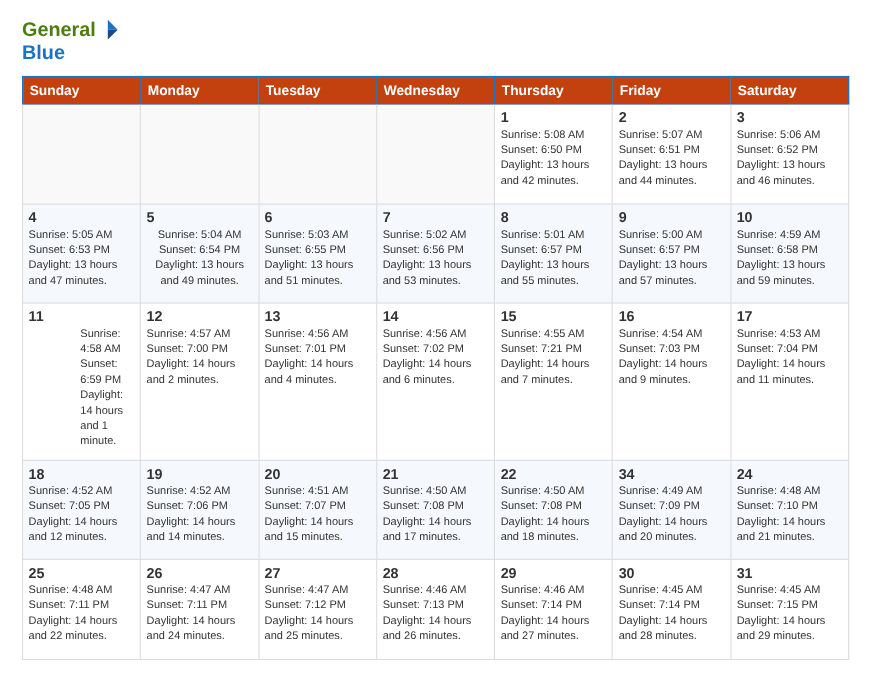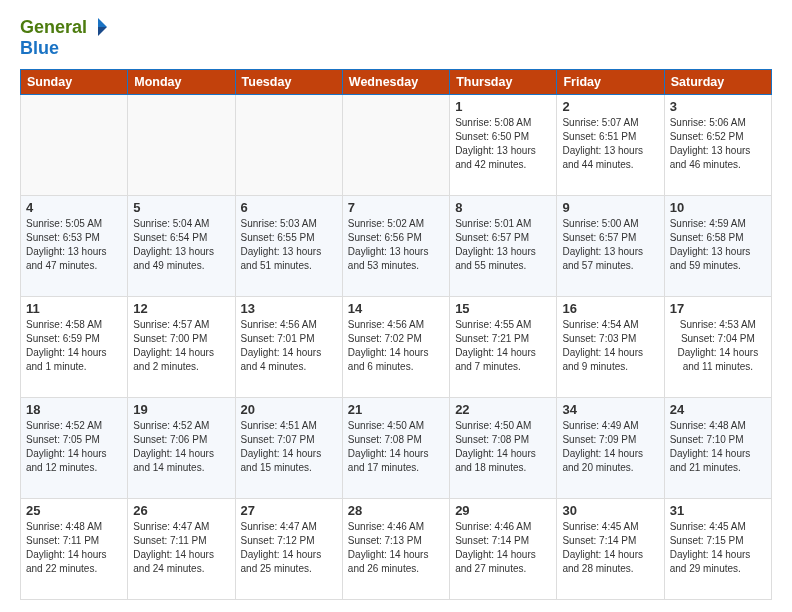--- a/index.html
+++ b/index.html
@@ -151,21 +151,21 @@
         <tr>
           <td>
             <span class="day-num">4</span>
             <div class="day-info" style="white-space: pre-line;">Sunrise: 5:05 AM
 Sunset: 6:53 PM
 Daylight: 13 hours
 and 47 minutes.</div>
           </td>
           <td>
             <span class="day-num">5</span>
-            <div class="day-info" style="white-space: pre-line;">Sunrise: 5:04 AM
+            <div class="day-info" style="white-space: pre-line; text-align: center;">Sunrise: 5:04 AM
 Sunset: 6:54 PM
 Daylight: 13 hours
 and 49 minutes.</div>
           </td>
           <td>
             <span class="day-num">6</span>
             <div class="day-info" style="white-space: pre-line;">Sunrise: 5:03 AM
 Sunset: 6:55 PM
 Daylight: 13 hours
 and 51 minutes.</div>
@@ -195,21 +195,21 @@
             <span class="day-num">10</span>
             <div class="day-info" style="white-space: pre-line;">Sunrise: 4:59 AM
 Sunset: 6:58 PM
 Daylight: 13 hours
 and 59 minutes.</div>
           </td>
         </tr>
         <tr>
           <td>
             <span class="day-num">11</span>
-            <div class="day-info" style="white-space: pre-line;">Sunrise: 4:58 AM
+            <div class="day-info" style="white-space: pre-line; margin-left: 47px;">Sunrise: 4:58 AM
 Sunset: 6:59 PM
 Daylight: 14 hours
 and 1 minute.</div>
           </td>
           <td>
             <span class="day-num">12</span>
             <div class="day-info" style="white-space: pre-line;">Sunrise: 4:57 AM
 Sunset: 7:00 PM
 Daylight: 14 hours
 and 2 minutes.</div>
@@ -237,21 +237,21 @@
           </td>
           <td>
             <span class="day-num">16</span>
             <div class="day-info" style="white-space: pre-line;">Sunrise: 4:54 AM
 Sunset: 7:03 PM
 Daylight: 14 hours
 and 9 minutes.</div>
           </td>
           <td>
             <span class="day-num">17</span>
-            <div class="day-info" style="white-space: pre-line; text-align: center;">Sunrise: 4:53 AM
+            <div class="day-info" style="white-space: pre-line;">Sunrise: 4:53 AM
 Sunset: 7:04 PM
 Daylight: 14 hours
 and 11 minutes.</div>
           </td>
         </tr>
         <tr>
           <td>
             <span class="day-num">18</span>
             <div class="day-info" style="white-space: pre-line;">Sunrise: 4:52 AM
 Sunset: 7:05 PM

